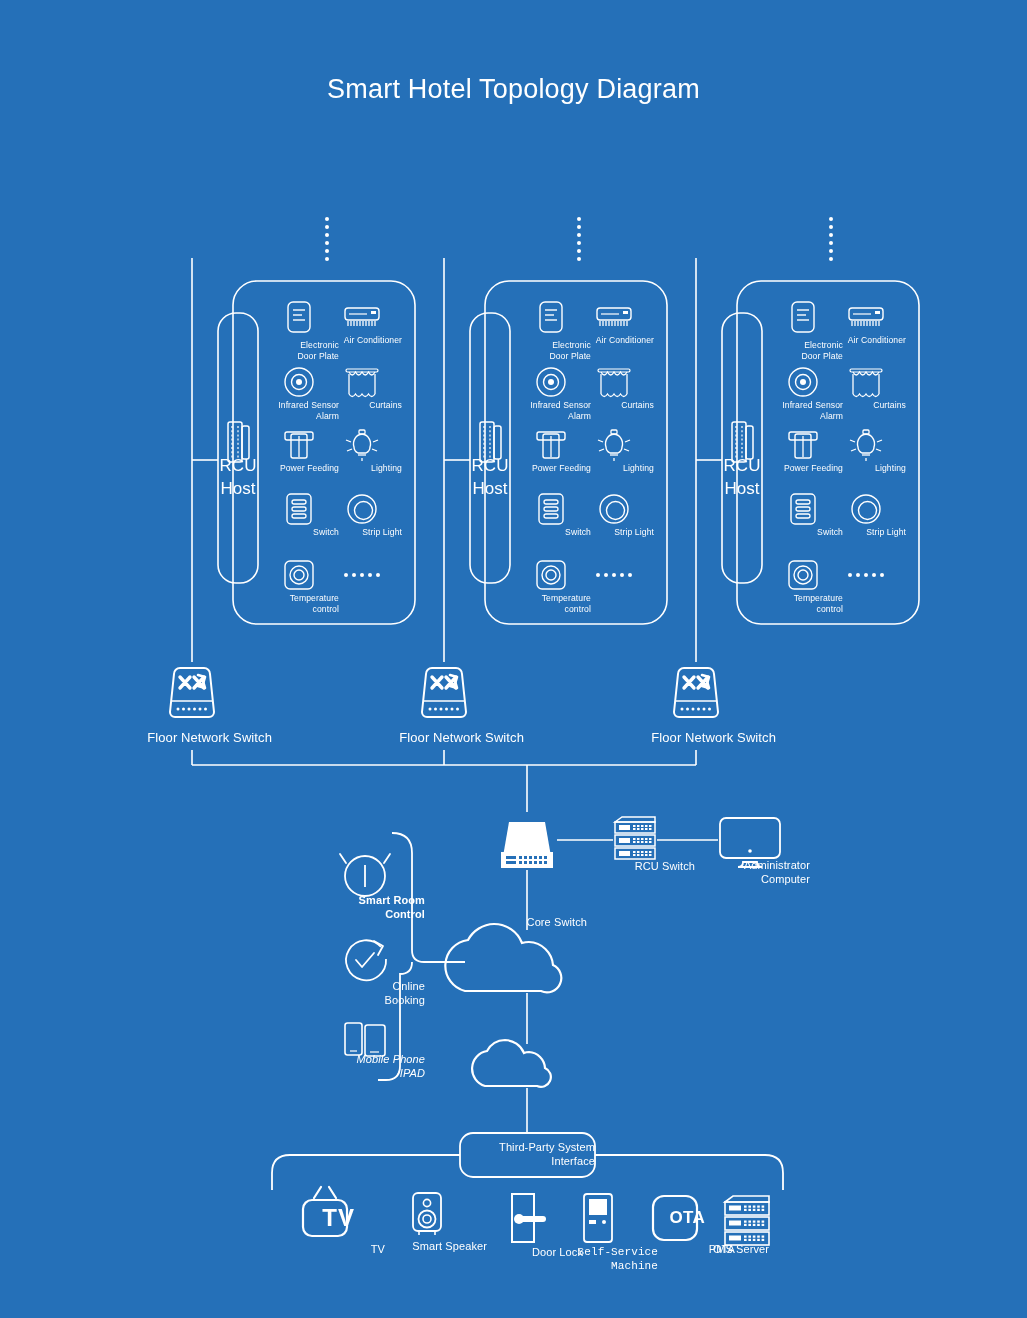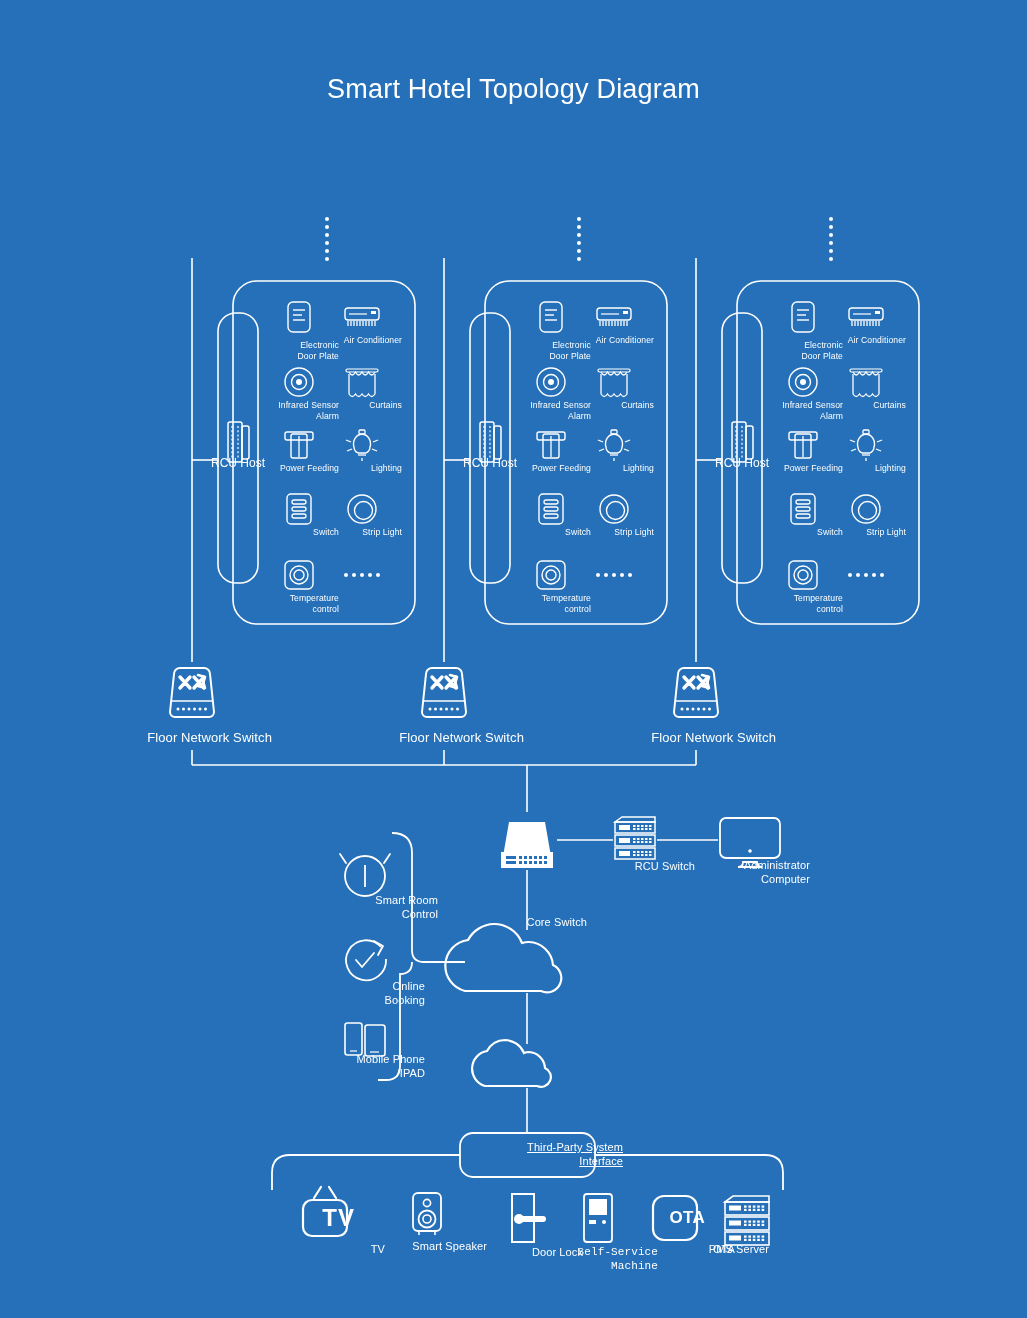--- a/index.html
+++ b/index.html
@@ -15,21 +15,21 @@
   svg{position:absolute;left:0;top:0;width:1027px;height:1318px;overflow:visible;}
   .lbl{position:absolute;text-align:right;color:#ffffff;line-height:1.25;
        letter-spacing:.1px;white-space:pre-line;}
   .title{
     position:absolute;left:0;top:74px;width:1027px;text-align:center;
     font-size:27px;font-weight:400;letter-spacing:.2px;
   }
   .t9{font-size:8.6px;}
   .t11{font-size:13px;}
   .t12{font-size:11px;}
-  .rcu-lbl{position:absolute;text-align:center;font-size:12px;line-height:1.35;}
+  .rcu-lbl{position:absolute;text-align:center;font-size:17px;line-height:1.35;}
 </style>
 </head>
 <body>
 
 <div id="stage">
 
   <div class="title">Smart Hotel Topology Diagram</div>
 
   <svg viewBox="0 0 1027 1318">
     <defs>
@@ -572,28 +572,28 @@
 
   <div class="lbl t11" style="left:112px;top:730px;width:160px;">Floor Network Switch</div>
   <div class="lbl t11" style="left:364px;top:730px;width:160px;">Floor Network Switch</div>
   <div class="lbl t11" style="left:616px;top:730px;width:160px;">Floor Network Switch</div>
 
   <div class="lbl t12" style="left:467px;top:872px;width:120px;margin-top:44px;">Core Switch</div>
   <div class="lbl t12" style="left:575px;top:860px;width:120px;">RCU Switch</div>
   <div class="lbl t12" style="left:690px;top:859px;width:120px;">Administrator
 Computer</div>
 
-  <div class="lbl t12" style="left:318px;top:894px;width:120px;">Smart Room
+  <div class="lbl t12" style="left:305px;top:894px;width:120px;font-weight:bold;">Smart Room
 Control</div>
   <div class="lbl t12" style="left:305px;top:980px;width:120px;">Online
 Booking</div>
-  <div class="lbl t12" style="left:305px;top:1053px;width:120px;">Mobile Phone
+  <div class="lbl t12" style="left:305px;top:1053px;width:120px;font-style:italic;">Mobile Phone
 /IPAD</div>
 
-  <div class="lbl t12" style="left:488px;top:1141px;width:135px;text-decoration:underline;">Third-Party System
+  <div class="lbl t12" style="left:460px;top:1141px;width:135px;">Third-Party System
 Interface</div>
 
   <div class="lbl t12" style="left:265px;top:1243px;width:120px;">TV</div>
   <div class="lbl t12" style="left:367px;top:1240px;width:120px;">Smart Speaker</div>
   <div class="lbl t12" style="left:463px;top:1246px;width:120px;">Door Lock</div>
   <div class="lbl t12" style="left:538px;top:1246px;width:120px;font-family:Liberation Mono, monospace;">Self-Service
 Machine</div>
   <div class="lbl t12" style="left:615px;top:1243px;width:120px;">OTA</div>
   <div class="lbl t12" style="left:649px;top:1243px;width:120px;">PMS Server</div>
 

